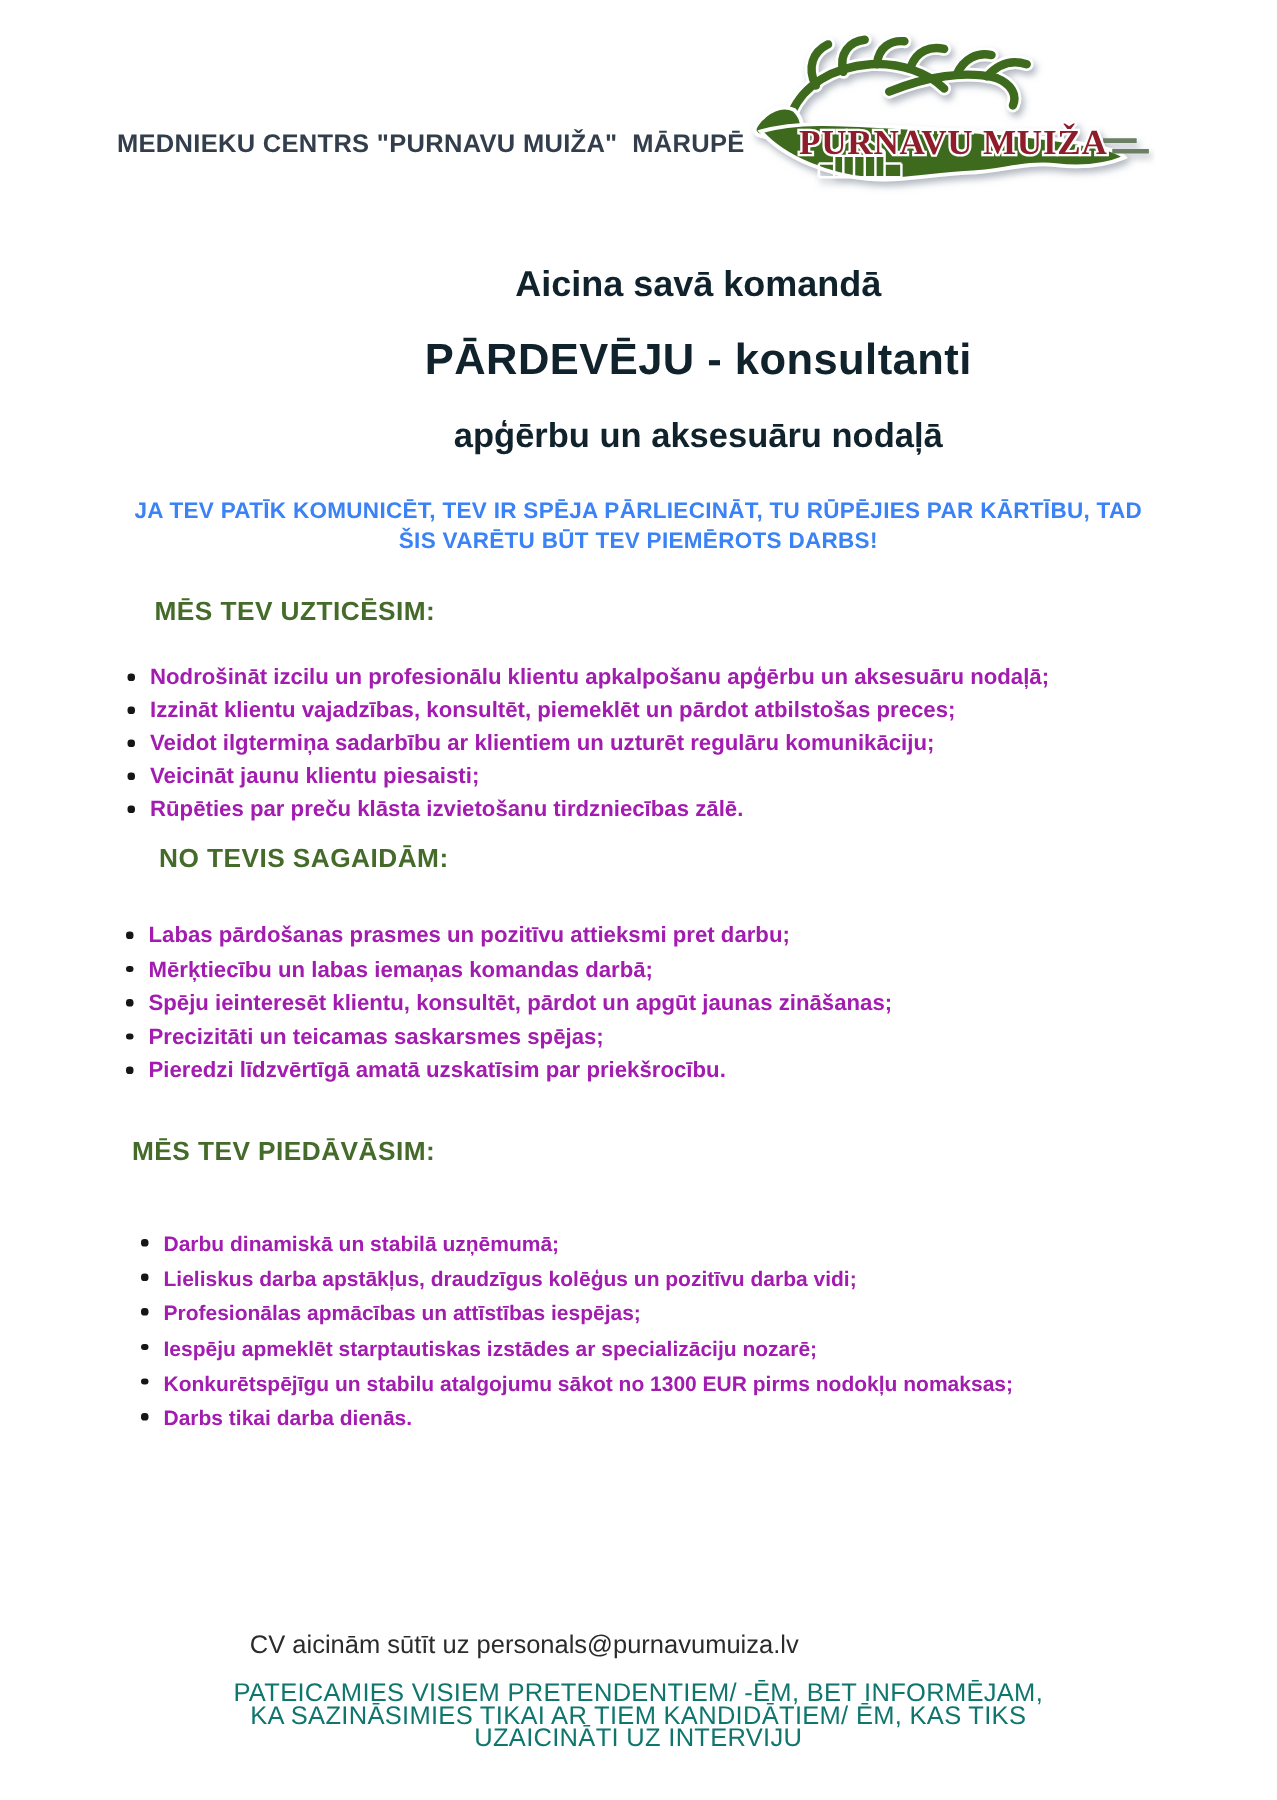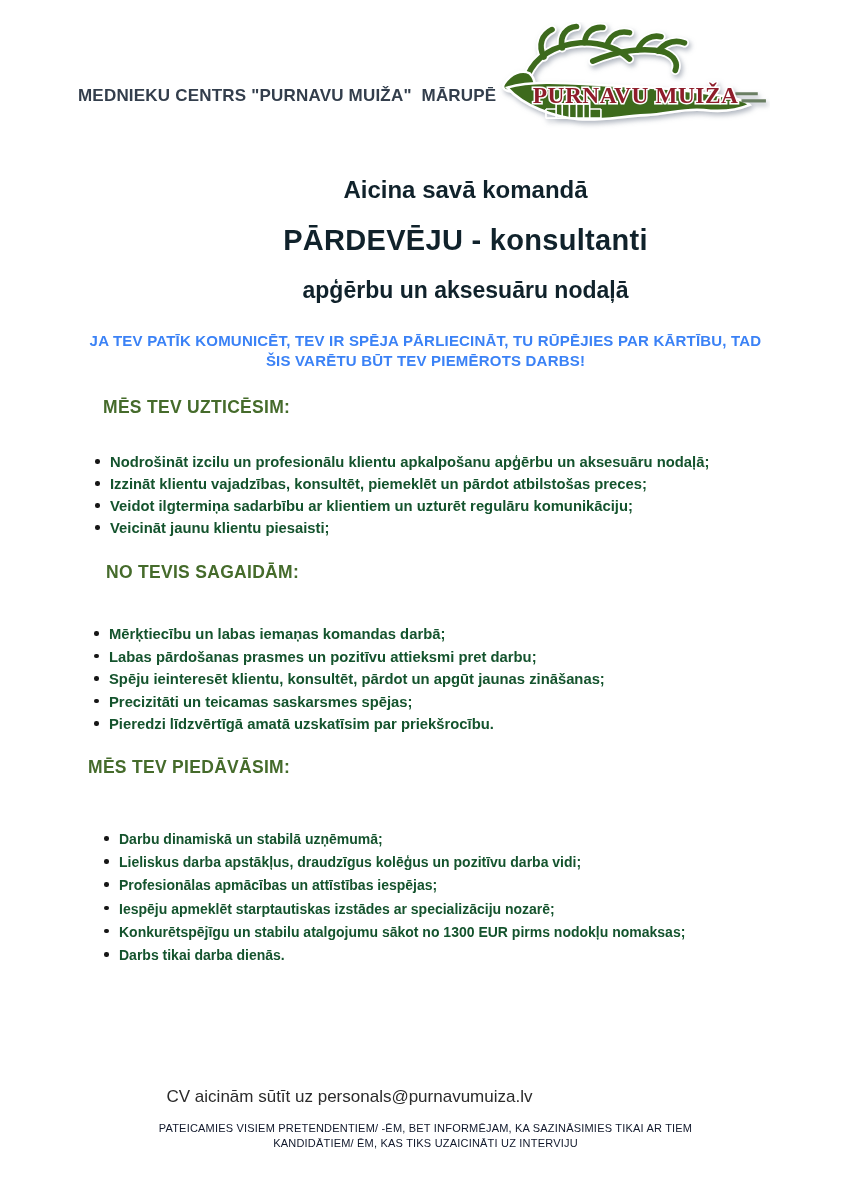--- a/index.html
+++ b/index.html
@@ -25,40 +25,40 @@
     font-size:15px;font-weight:bold;color:#3b82f6;line-height:20px;letter-spacing:.2px;
   }
 
   .section-heading{
     position:absolute;font-size:17.5px;font-weight:bold;color:#456b2b;letter-spacing:.3px;
   }
   .h-uzticesim{left:103px;top:397px;}
   .h-sagaidam{left:106px;top:562px;}
   .h-piedavasim{left:88px;top:757px;}
 
-  ul.bullets{position:absolute;list-style:none;margin:10px;padding:0;color:#14532d;font-weight:bold;}
+  ul.bullets{position:absolute;list-style:none;margin:0;padding:0;color:#a21caf;font-weight:bold;}
   ul.bullets li{position:relative;padding-left:15px;}
   ul.bullets li::before{
     content:"";position:absolute;left:0;top:8px;width:4.5px;height:4.5px;border-radius:50%;background:#161616;
   }
   .list-1{left:85px;top:441px;width:680px;font-size:14.8px;}
   .list-1 li{line-height:22px;}
   .list-2{left:84px;top:613px;width:680px;font-size:14.8px;}
   .list-2 li{line-height:22.6px;}
   .list-3{left:94px;top:818px;width:690px;font-size:14px;}
   .list-3 li{line-height:23.2px;padding-left:17px;}
   .list-3 li::before{top:9px;}
 
   .footer-cv{
     position:absolute;left:0;top:1087px;width:699px;text-align:center;
     font-size:17px;color:#2b2b2b;font-weight:normal;
   }
   .footer-disclaimer{
     position:absolute;left:145px;top:1121px;width:561px;text-align:center;
-    font-size:11px;color:#0f172a;line-height:15px;letter-spacing:.2px;
+    font-size:17px;color:#0f766e;line-height:15px;letter-spacing:.2px;
   }
 </style>
 </head>
 <body>
 
 <div class="page">
 
   <div class="company-name">MEDNIEKU CENTRS "PURNAVU MUIŽA"  MĀRUPĒ</div>
 
   <div class="logo">
@@ -121,26 +121,27 @@
   </div>
 
   <div class="intro-red">JA TEV PATĪK KOMUNICĒT, TEV IR SPĒJA PĀRLIECINĀT, TU RŪPĒJIES PAR KĀRTĪBU, TAD ŠIS VARĒTU BŪT TEV PIEMĒROTS DARBS!</div>
 
   <div class="section-heading h-uzticesim">MĒS TEV UZTICĒSIM:</div>
   <ul class="bullets list-1">
     <li>Nodrošināt izcilu un profesionālu klientu apkalpošanu apģērbu un aksesuāru nodaļā;</li>
     <li>Izzināt klientu vajadzības, konsultēt, piemeklēt un pārdot atbilstošas preces;</li>
     <li>Veidot ilgtermiņa sadarbību ar klientiem un uzturēt regulāru komunikāciju;</li>
     <li>Veicināt jaunu klientu piesaisti;</li>
+    <li>Rūpēties par preču klāsta izvietošanu tirdzniecības zālē.</li>
   </ul>
 
   <div class="section-heading h-sagaidam">NO TEVIS SAGAIDĀM:</div>
   <ul class="bullets list-2">
+    <li>Labas pārdošanas prasmes un  pozitīvu attieksmi pret darbu;</li>
     <li>Mērķtiecību un labas iemaņas komandas darbā;</li>
-    <li>Labas pārdošanas prasmes un  pozitīvu attieksmi pret darbu;</li>
     <li>Spēju ieinteresēt klientu, konsultēt, pārdot un apgūt jaunas zināšanas;</li>
     <li>Precizitāti un  teicamas saskarsmes spējas;</li>
     <li>Pieredzi līdzvērtīgā amatā  uzskatīsim par priekšrocību.</li>
   </ul>
 
   <div class="section-heading h-piedavasim">MĒS TEV PIEDĀVĀSIM:</div>
   <ul class="bullets list-3">
     <li>Darbu dinamiskā un stabilā uzņēmumā;</li>
     <li>Lieliskus darba apstākļus, draudzīgus kolēģus un pozitīvu darba vidi;</li>
     <li>Profesionālas apmācības un attīstības  iespējas;</li>

